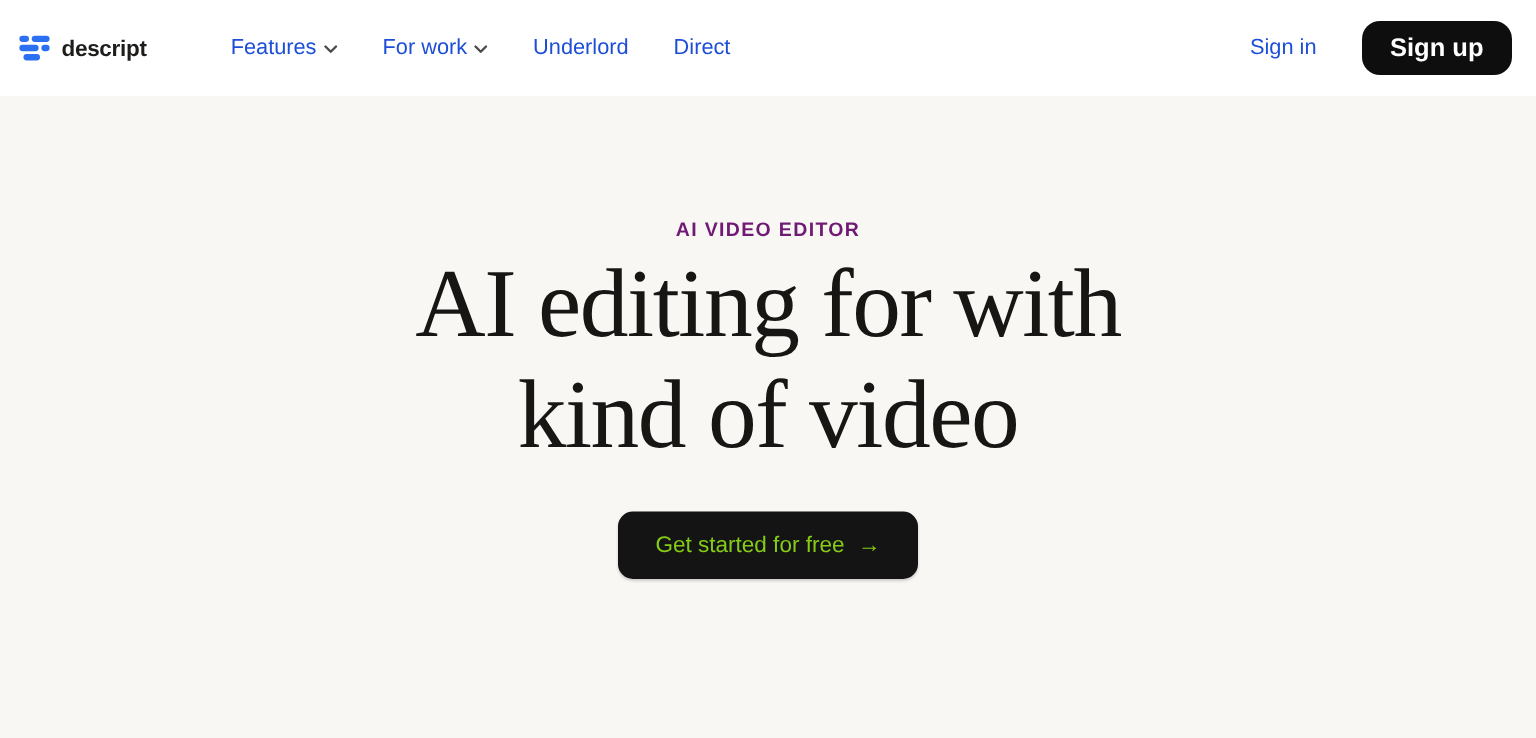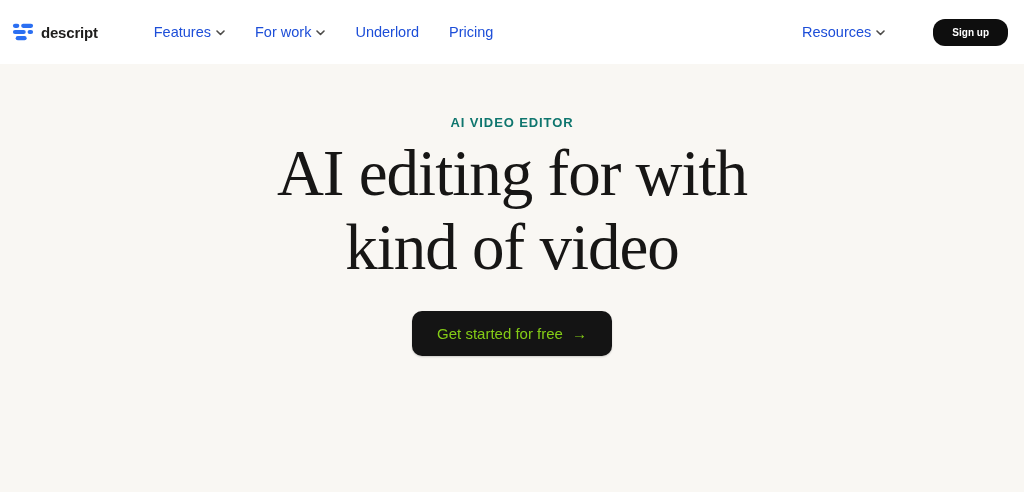--- a/index.html
+++ b/index.html
@@ -45,48 +45,48 @@
     cursor: pointer;
     background: transparent;
     border: none;
     font-family: inherit;
     white-space: nowrap;
   }
   .chevron { width: 9px; height: 6px; display: block; margin-top: 2px; }
   .chevron polyline { fill: none; stroke: #4d4b49; stroke-width: 1.6; stroke-linecap: round; stroke-linejoin: round; }
 
   .signup-btn {
-    margin-left: 32px;
+    margin-left: 14px;
     background: #0e0e0e;
     color: #ffffff;
-    font-size: 10px;
+    font-size: 17px;
     font-weight: 700;
     font-family: inherit;
     border: none;
     border-radius: 12px;
     padding: 8px 19px;
     cursor: pointer;
     white-space: nowrap;
   }
 
   
   .hero {
     height: 428px;
     display: flex;
     flex-direction: column;
     align-items: center;
     text-align: center;
     background: #f9f7f3;
   }
   .eyebrow {
-    margin-top: 51px;
+    margin-top: 81px;
     font-size: 13px;
     font-weight: 700;
     letter-spacing: 0.9px;
-    color: #0f766e;
+    color: #701a75;
     text-transform: uppercase;
   }
   .headline {
     margin-top: 6px;
     font-family: "Liberation Serif", serif;
     font-weight: 400;
     font-size: 65px;
     line-height: 74px;
     letter-spacing: -1px;
     color: #171615;
@@ -144,30 +144,27 @@
     <button class="nav-item">
       <span>For work</span>
       <svg class="chevron" viewBox="0 0 9 6">
           <polyline points="1,1 4.5,4.5 8,1"></polyline>
         </svg>
     </button>
     <button class="nav-item">
       <span>Underlord</span>
     </button>
     <button class="nav-item">
-      <span>Pricing</span>
+      <span>Direct</span>
     </button>
   </nav>
 
   <nav class="nav-group right">
     <button class="nav-item">
-      <span>Resources</span>
-      <svg class="chevron" viewBox="0 0 9 6">
-          <polyline points="1,1 4.5,4.5 8,1"></polyline>
-        </svg>
+      <span>Sign in</span>
     </button>
     <button class="signup-btn">Sign up</button>
   </nav>
 
 </header>
 
 <main class="hero">
 
   <div class="eyebrow">AI VIDEO EDITOR</div>
 

